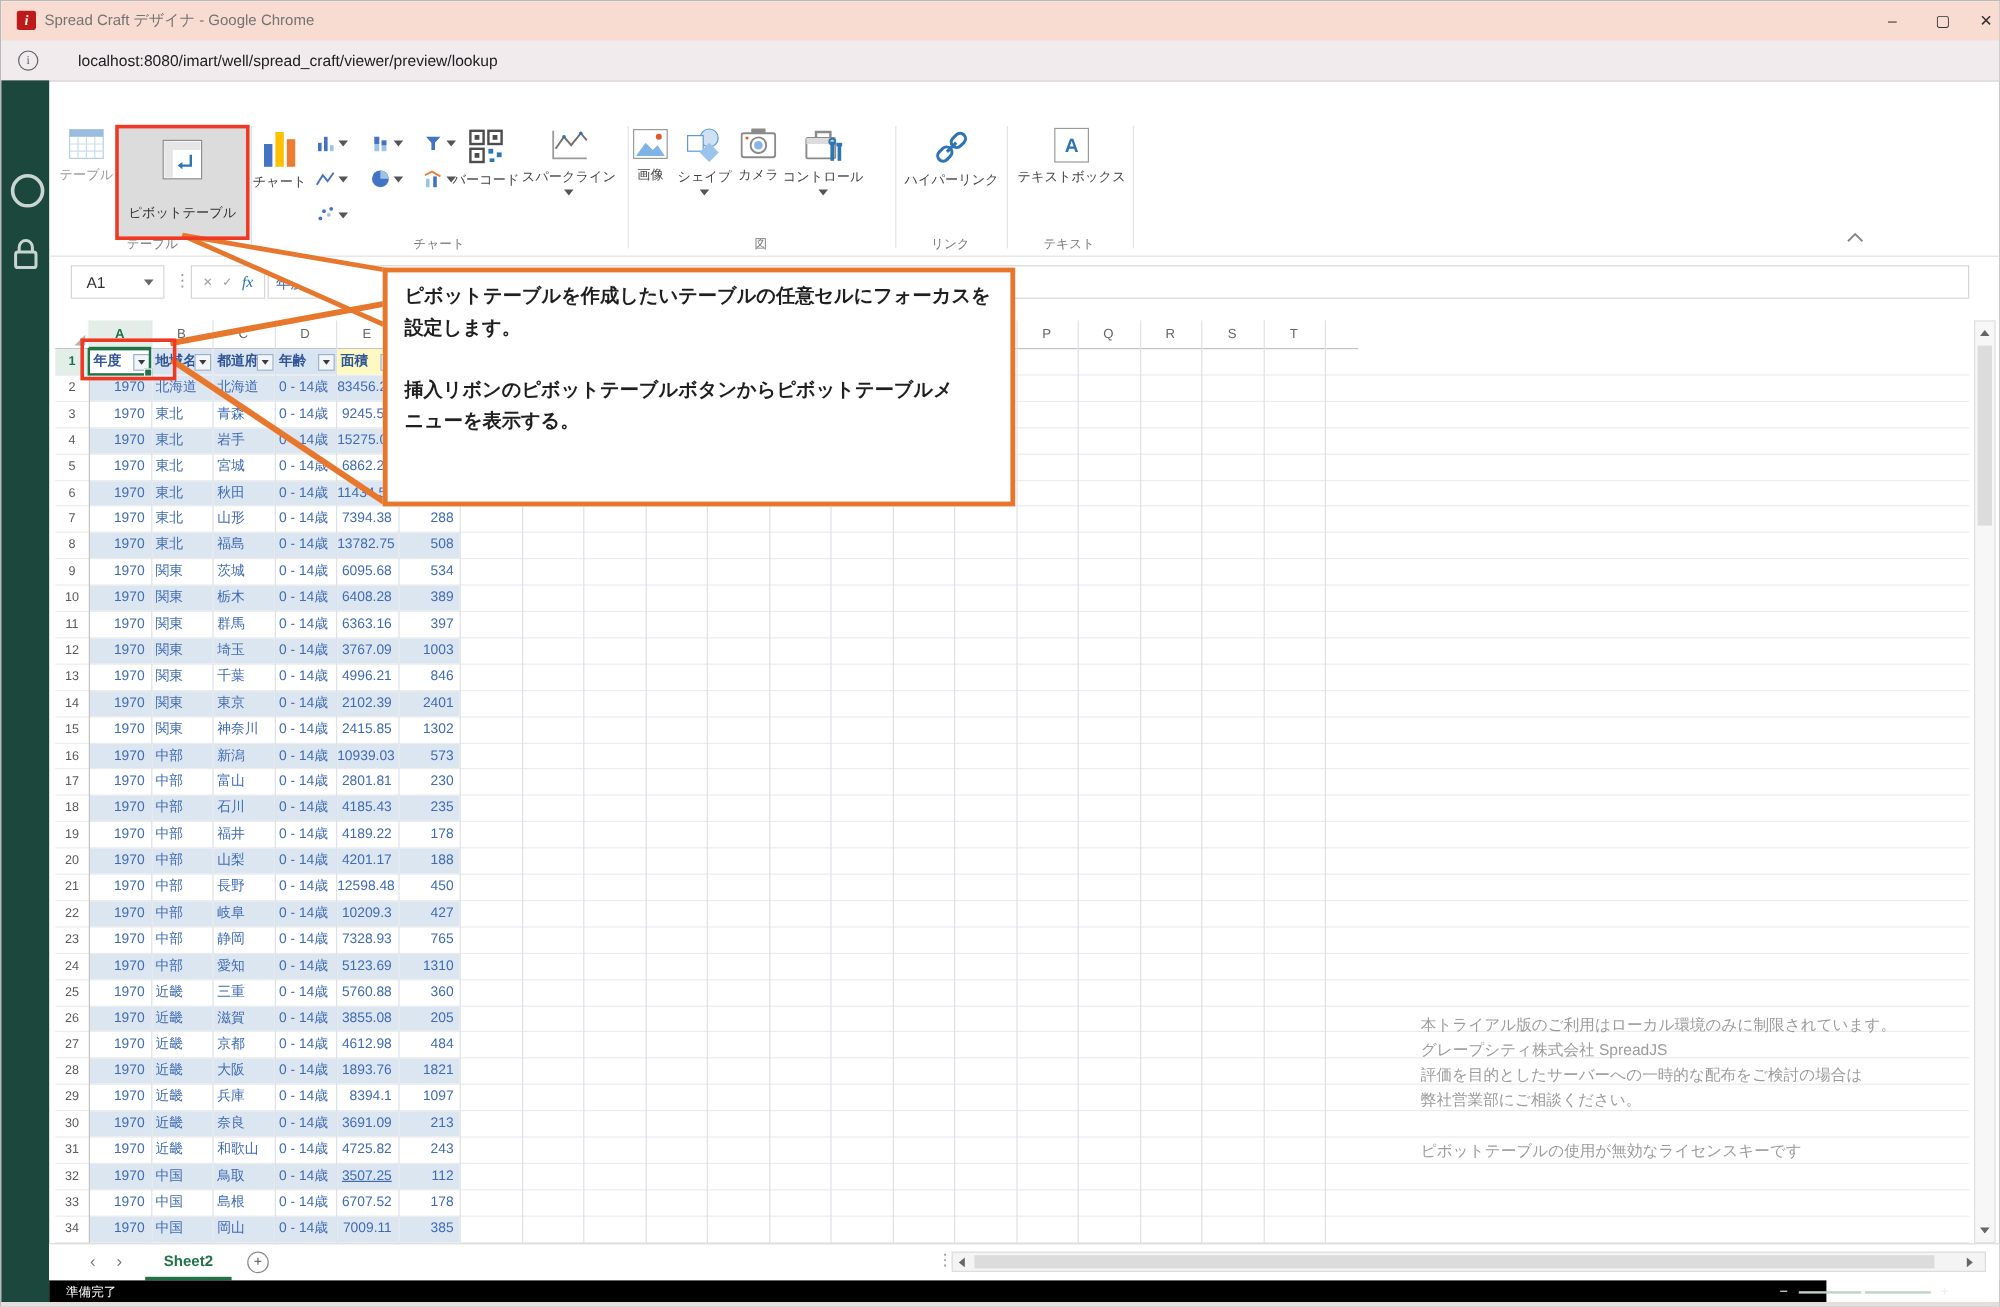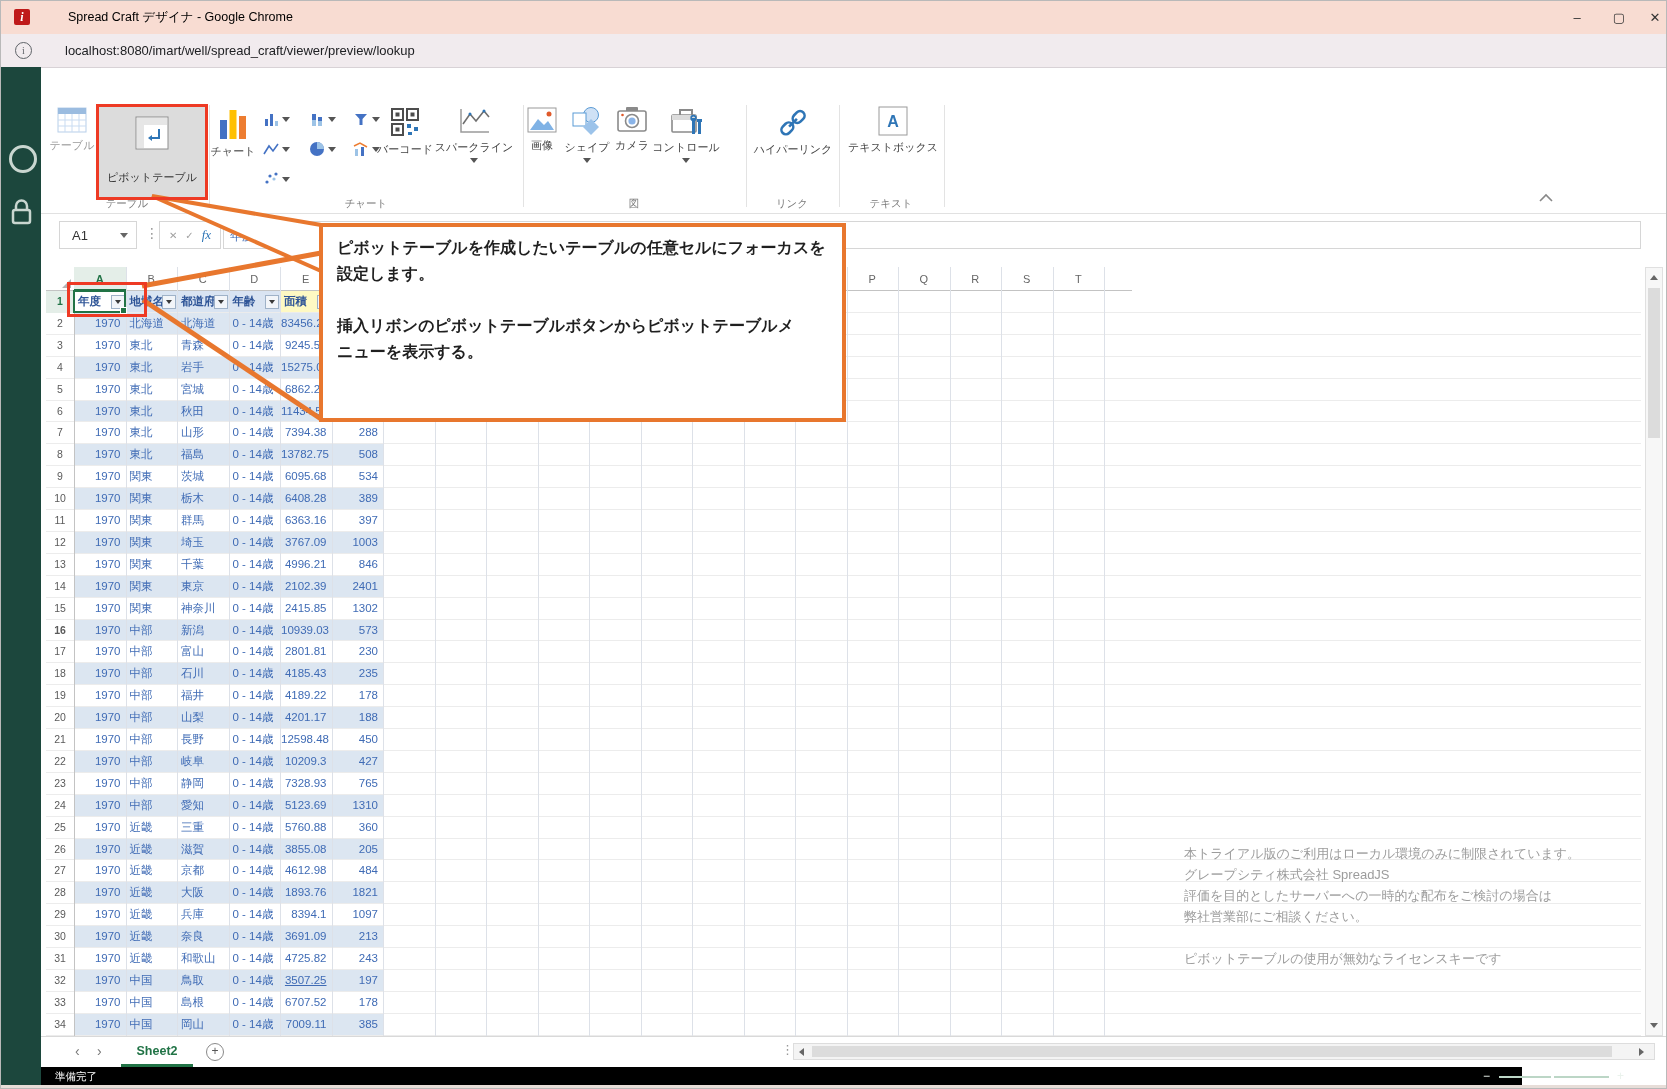--- a/index.html
+++ b/index.html
@@ -1,20 +1,20 @@
 <!DOCTYPE html>
 <html><head>
 <meta charset="utf-8">
 <style>
   html,body{margin:0;padding:0;background:#fff;font-family:"Liberation Sans","DejaVu Sans",sans-serif;}
   .stage{position:relative;width:1667px;height:1089px;background:#fff;border:1px solid #b9b9b9;box-sizing:border-box;overflow:hidden;}
   .abs{position:absolute;}
   
   .titlebar{left:0;top:0;width:1667px;height:33px;background:#f8dcd2;}
-  .titletext{left:36px;top:8px;font-size:12.5px;color:#000000;margin-left:31px;}
+  .titletext{left:36px;top:8px;font-size:12.5px;color:#737373;}
   .appicon{left:13px;top:8px;width:16px;height:16px;background:#bf1a1a;border-radius:2px;color:#fff;font-family:"Liberation Serif",serif;font-style:italic;font-weight:bold;font-size:12px;text-align:center;line-height:16px;}
   .wctl{top:5px;width:24px;height:24px;text-align:center;line-height:24px;font-size:13px;color:#333;cursor:default;}
   .urlbar{left:0;top:33px;width:1667px;height:33px;background:#f1ebee;border-bottom:1px solid #d8d2d6;}
   .infoicon{left:14px;top:41px;width:15px;height:15px;border:1.5px solid #5f6368;border-radius:50%;color:#5f6368;font-size:10px;text-align:center;line-height:15px;font-family:"Liberation Serif",serif;}
   .urltext{left:64px;top:42px;font-size:13px;color:#202124;}
   
   .sidebar{left:0;top:66px;width:40px;height:1018px;background:#1c473d;}
   .searchring{left:8px;top:78px;width:22px;height:22px;border:3px solid #c9d6d0;border-radius:50%;}
   
   .rtabs{left:48px;top:70px;height:30px;display:flex;align-items:stretch;}
@@ -470,21 +470,21 @@
       <div class="abs cell left" style="left: 183.5px; top: 308.7px; width: 50.5px; height: 20.9px; line-height: 20.9px; background: rgb(220, 230, 241);">0 - 14歳</div>
       <div class="abs cell right" style="left: 235px; top: 308.7px; width: 50.5px; height: 20.9px; line-height: 20.9px; background: rgb(220, 230, 241);">2102.39</div>
       <div class="abs cell right" style="left: 286.5px; top: 308.7px; width: 50.5px; height: 20.9px; line-height: 20.9px; background: rgb(220, 230, 241);">2401</div>
       <div class="abs rn" style="top: 330.6px; height: 21.9px; line-height: 21.9px;">15</div>
       <div class="abs cell right" style="left: 29px; top: 330.6px; width: 50.5px; height: 20.9px; line-height: 20.9px;">1970</div>
       <div class="abs cell left" style="left: 80.5px; top: 330.6px; width: 50.5px; height: 20.9px; line-height: 20.9px;">関東</div>
       <div class="abs cell left" style="left: 132px; top: 330.6px; width: 50.5px; height: 20.9px; line-height: 20.9px;">神奈川</div>
       <div class="abs cell left" style="left: 183.5px; top: 330.6px; width: 50.5px; height: 20.9px; line-height: 20.9px;">0 - 14歳</div>
       <div class="abs cell right" style="left: 235px; top: 330.6px; width: 50.5px; height: 20.9px; line-height: 20.9px;">2415.85</div>
       <div class="abs cell right" style="left: 286.5px; top: 330.6px; width: 50.5px; height: 20.9px; line-height: 20.9px;">1302</div>
-      <div class="abs rn" style="top: 352.5px; height: 21.9px; line-height: 21.9px; font-weight: bold;">16</div>
+      <div class="abs rn" style="top: 352.5px; height: 21.9px; line-height: 21.9px;">16</div>
       <div class="abs cell right" style="left: 29px; top: 352.5px; width: 50.5px; height: 20.9px; line-height: 20.9px; background: rgb(220, 230, 241);">1970</div>
       <div class="abs cell left" style="left: 80.5px; top: 352.5px; width: 50.5px; height: 20.9px; line-height: 20.9px; background: rgb(220, 230, 241);">中部</div>
       <div class="abs cell left" style="left: 132px; top: 352.5px; width: 50.5px; height: 20.9px; line-height: 20.9px; background: rgb(220, 230, 241);">新潟</div>
       <div class="abs cell left" style="left: 183.5px; top: 352.5px; width: 50.5px; height: 20.9px; line-height: 20.9px; background: rgb(220, 230, 241);">0 - 14歳</div>
       <div class="abs cell right" style="left: 235px; top: 352.5px; width: 50.5px; height: 20.9px; line-height: 20.9px; background: rgb(220, 230, 241);">10939.03</div>
       <div class="abs cell right" style="left: 286.5px; top: 352.5px; width: 50.5px; height: 20.9px; line-height: 20.9px; background: rgb(220, 230, 241);">573</div>
       <div class="abs rn" style="top: 374.4px; height: 21.9px; line-height: 21.9px;">17</div>
       <div class="abs cell right" style="left: 29px; top: 374.4px; width: 50.5px; height: 20.9px; line-height: 20.9px;">1970</div>
       <div class="abs cell left" style="left: 80.5px; top: 374.4px; width: 50.5px; height: 20.9px; line-height: 20.9px;">中部</div>
       <div class="abs cell left" style="left: 132px; top: 374.4px; width: 50.5px; height: 20.9px; line-height: 20.9px;">富山</div>
@@ -588,21 +588,21 @@
       <div class="abs cell left" style="left: 132px; top: 681px; width: 50.5px; height: 20.9px; line-height: 20.9px;">和歌山</div>
       <div class="abs cell left" style="left: 183.5px; top: 681px; width: 50.5px; height: 20.9px; line-height: 20.9px;">0 - 14歳</div>
       <div class="abs cell right" style="left: 235px; top: 681px; width: 50.5px; height: 20.9px; line-height: 20.9px;">4725.82</div>
       <div class="abs cell right" style="left: 286.5px; top: 681px; width: 50.5px; height: 20.9px; line-height: 20.9px;">243</div>
       <div class="abs rn" style="top: 702.9px; height: 21.9px; line-height: 21.9px;">32</div>
       <div class="abs cell right" style="left: 29px; top: 702.9px; width: 50.5px; height: 20.9px; line-height: 20.9px; background: rgb(220, 230, 241);">1970</div>
       <div class="abs cell left" style="left: 80.5px; top: 702.9px; width: 50.5px; height: 20.9px; line-height: 20.9px; background: rgb(220, 230, 241);">中国</div>
       <div class="abs cell left" style="left: 132px; top: 702.9px; width: 50.5px; height: 20.9px; line-height: 20.9px; background: rgb(220, 230, 241);">鳥取</div>
       <div class="abs cell left" style="left: 183.5px; top: 702.9px; width: 50.5px; height: 20.9px; line-height: 20.9px; background: rgb(220, 230, 241);">0 - 14歳</div>
       <div class="abs cell right" style="left: 235px; top: 702.9px; width: 50.5px; height: 20.9px; line-height: 20.9px; background: rgb(220, 230, 241); text-decoration: underline;">3507.25</div>
-      <div class="abs cell right" style="left: 286.5px; top: 702.9px; width: 50.5px; height: 20.9px; line-height: 20.9px; background: rgb(220, 230, 241);">197</div>
+      <div class="abs cell right" style="left: 286.5px; top: 702.9px; width: 50.5px; height: 20.9px; line-height: 20.9px; background: rgb(220, 230, 241);">112</div>
       <div class="abs rn" style="top: 724.8px; height: 21.9px; line-height: 21.9px;">33</div>
       <div class="abs cell right" style="left: 29px; top: 724.8px; width: 50.5px; height: 20.9px; line-height: 20.9px;">1970</div>
       <div class="abs cell left" style="left: 80.5px; top: 724.8px; width: 50.5px; height: 20.9px; line-height: 20.9px;">中国</div>
       <div class="abs cell left" style="left: 132px; top: 724.8px; width: 50.5px; height: 35px; line-height: 20.9px;">島根</div>
       <div class="abs cell left" style="left: 183.5px; top: 724.8px; width: 50.5px; height: 20.9px; line-height: 20.9px;">0 - 14歳</div>
       <div class="abs cell right" style="left: 235px; top: 724.8px; width: 50.5px; height: 20.9px; line-height: 20.9px;">6707.52</div>
       <div class="abs cell right" style="left: 286.5px; top: 724.8px; width: 50.5px; height: 20.9px; line-height: 20.9px;">178</div>
       <div class="abs rn" style="top: 746.7px; height: 21.9px; line-height: 21.9px;">34</div>
       <div class="abs cell right" style="left: 29px; top: 746.7px; width: 50.5px; height: 20.9px; line-height: 20.9px; background: rgb(220, 230, 241);">1970</div>
       <div class="abs cell left" style="left: 80.5px; top: 746.7px; width: 50.5px; height: 20.9px; line-height: 20.9px; background: rgb(220, 230, 241);">中国</div>

